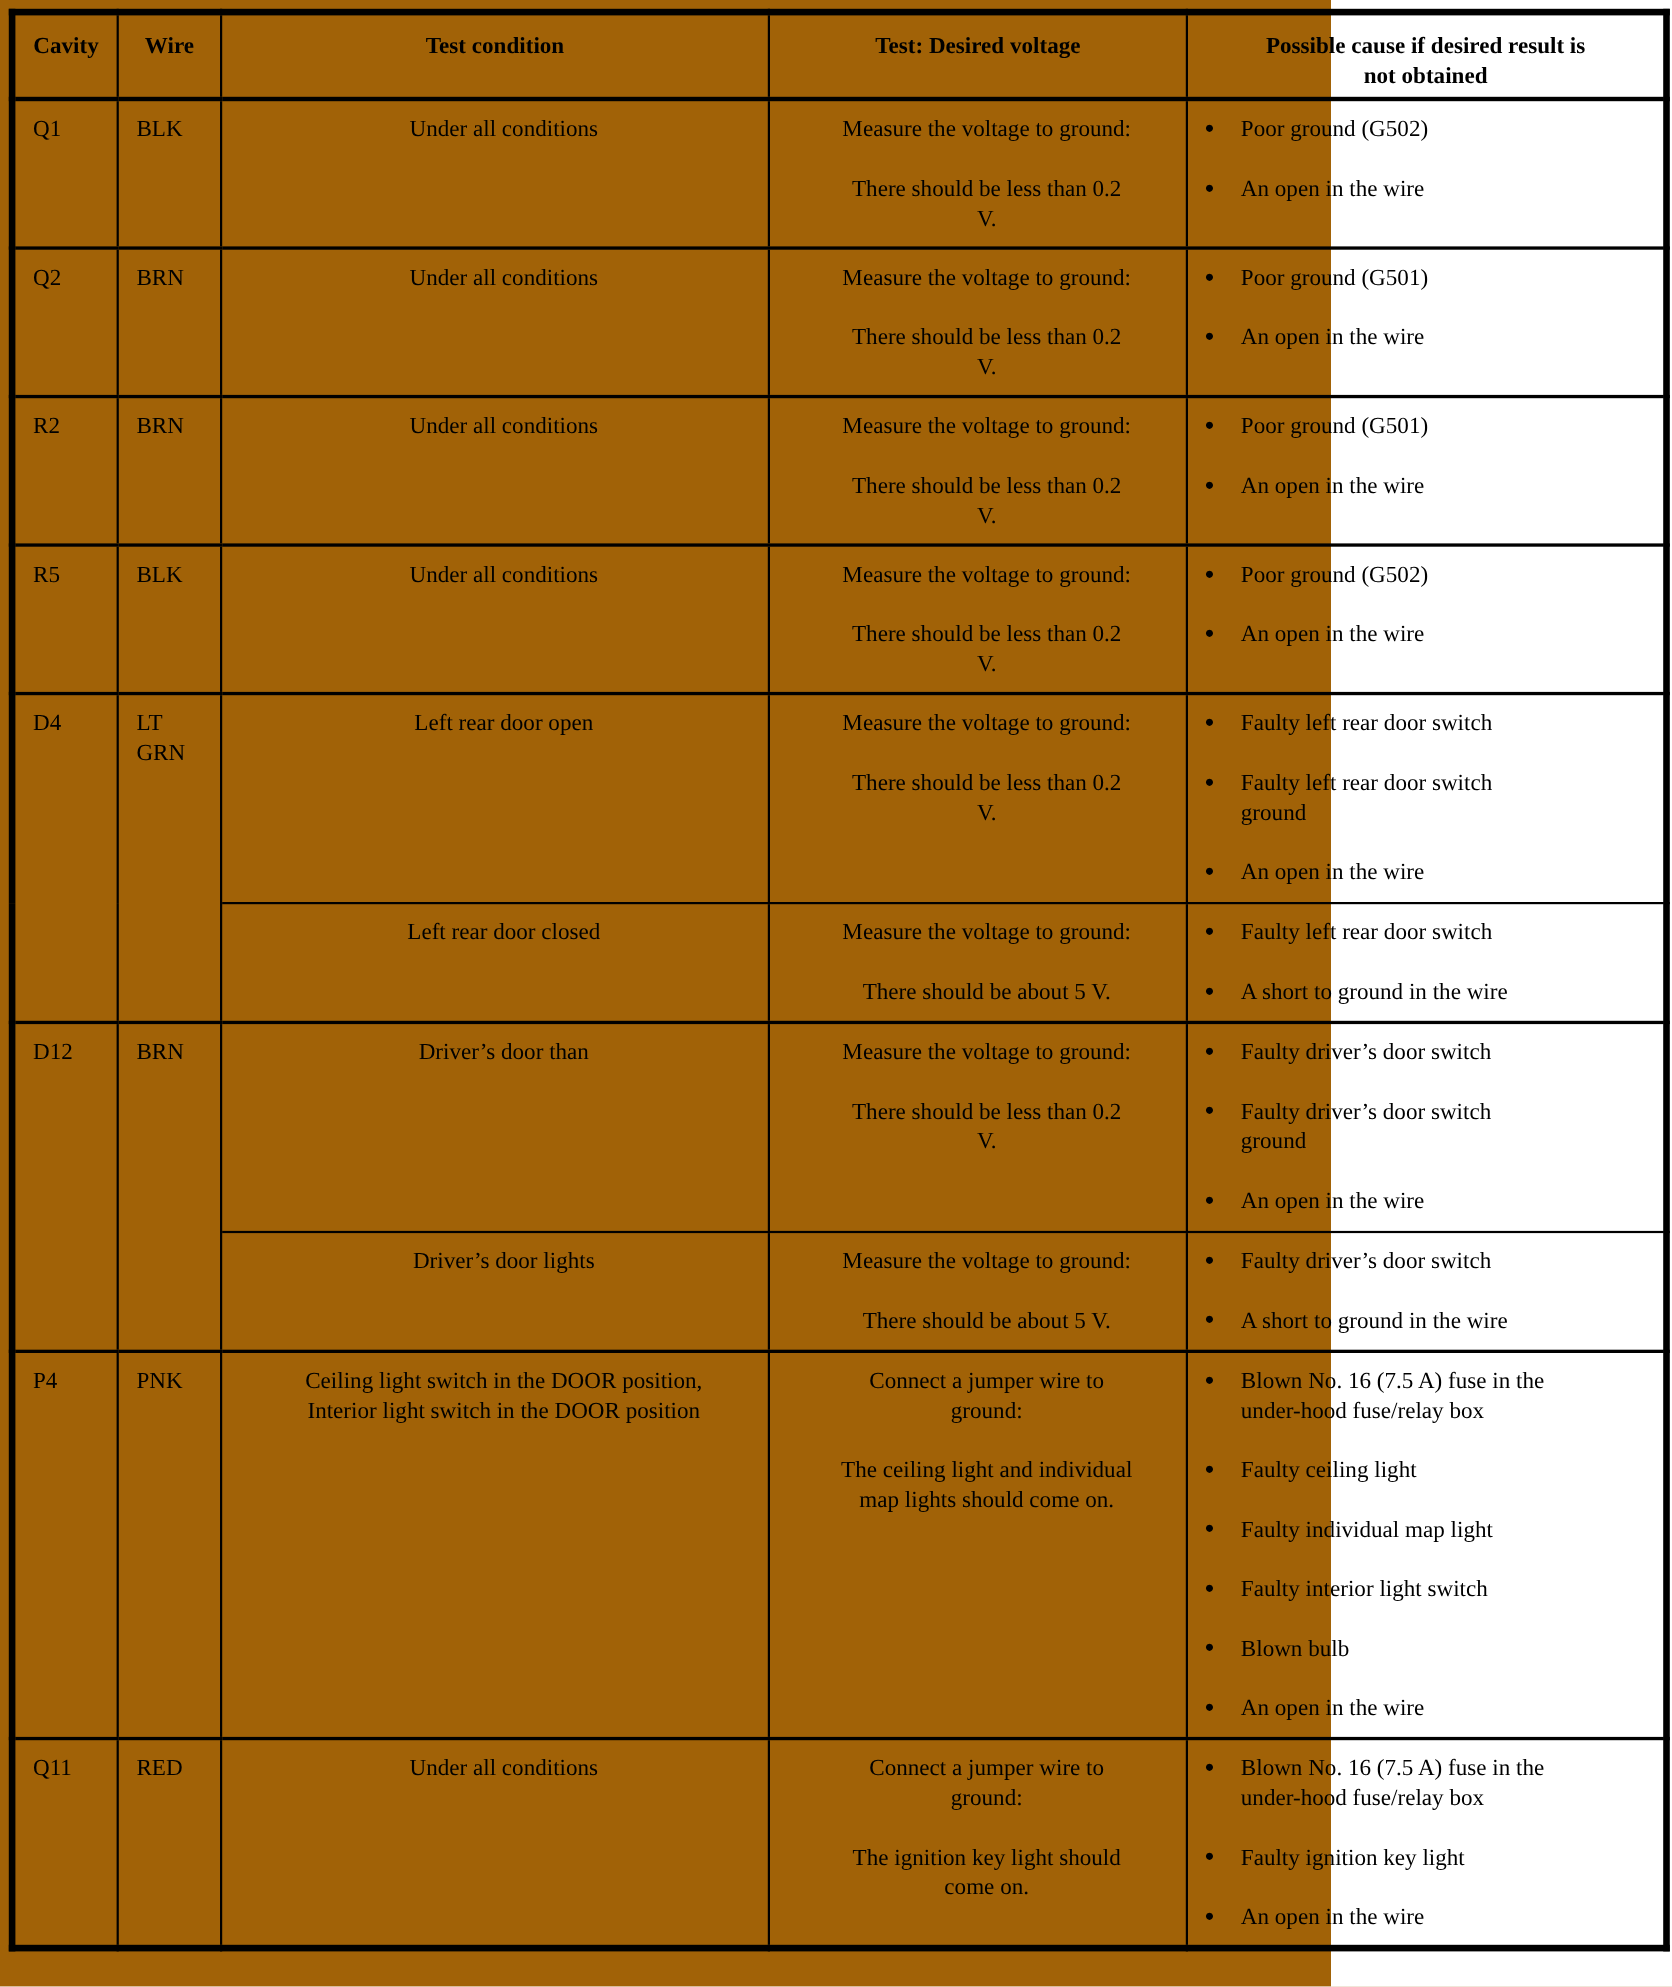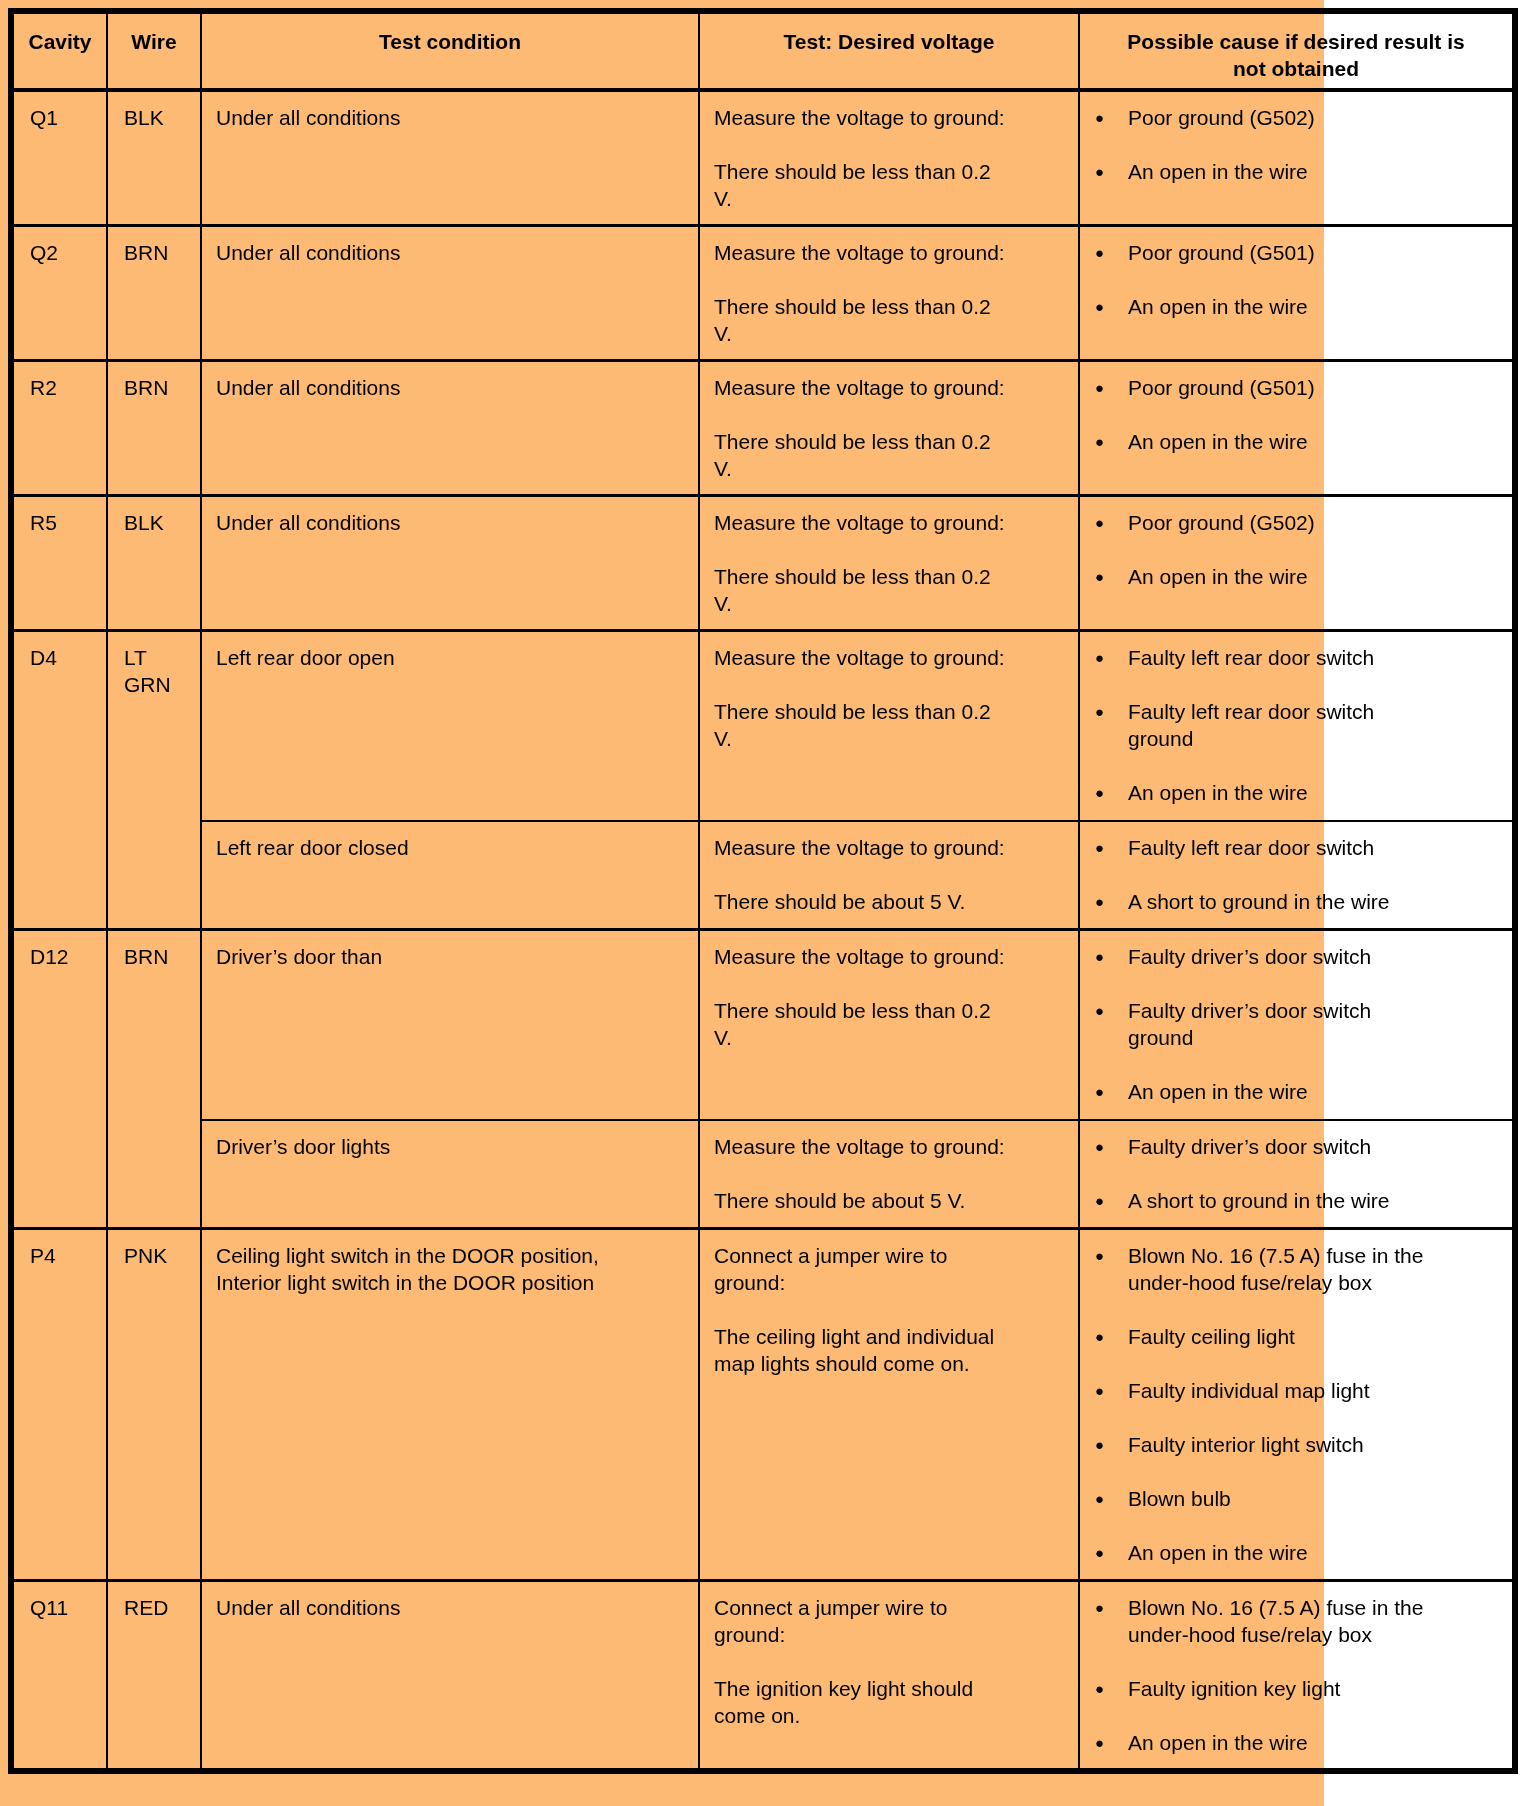--- a/index.html
+++ b/index.html
@@ -1,23 +1,23 @@
 <!DOCTYPE html>
 <html><head>
 <meta charset="utf-8">
 <style>
   * { box-sizing: border-box; }
   html, body { margin: 0; padding: 0; background: #ffffff; }
   .page {
-    width: 1324px;
+    width: 1210px;
     min-height: 1806px;
     padding: 8px;
-    background: #fdba74;
+    background: #a16207;
     color: #000000;
-    font-family: Liberation Sans, sans-serif;
+    font-family: Liberation Serif, serif;
   }
   table.diag {
     border-collapse: collapse;
     table-layout: fixed;
     width: 1504px;
     border: 6px solid #000;
   }
   col.c1 { width: 96px; }
   col.c2 { width: 94px; }
   col.c3 { width: 498px; }
@@ -39,21 +39,21 @@
     padding: 14px 6px 6px 6px;
   }
   tbody td { padding: 12px 14px; }
   td.col-cavity, td.col-wire { text-align: left; padding: 12px 16px; }
   tr.group-start td { border-top: 3px solid #000; }
   tr.h-std    { height: 135px; }
   tr.h-open   { height: 190px; }
   tr.h-closed { height: 109px; }
   tr.h-mid    { height: 190px; }
   tr.h-tall   { height: 352px; }
-  p.para { margin: 0 0 27px 0; }
+  p.para { margin: 0 0 27px 16px; text-align: center; }
   p.para:last-child { margin-bottom: 0; }
   ul.causes { list-style: none; margin: 0; padding: 0; }
   li.cause { display: flex; margin: 0 0 27px 0; }
   li.cause:last-child { margin-bottom: 0; }
   .blt {
     flex: 0 0 34px;
     font-size: 15px;
     line-height: 27px;
     text-align: left;
     padding-left: 1px;

